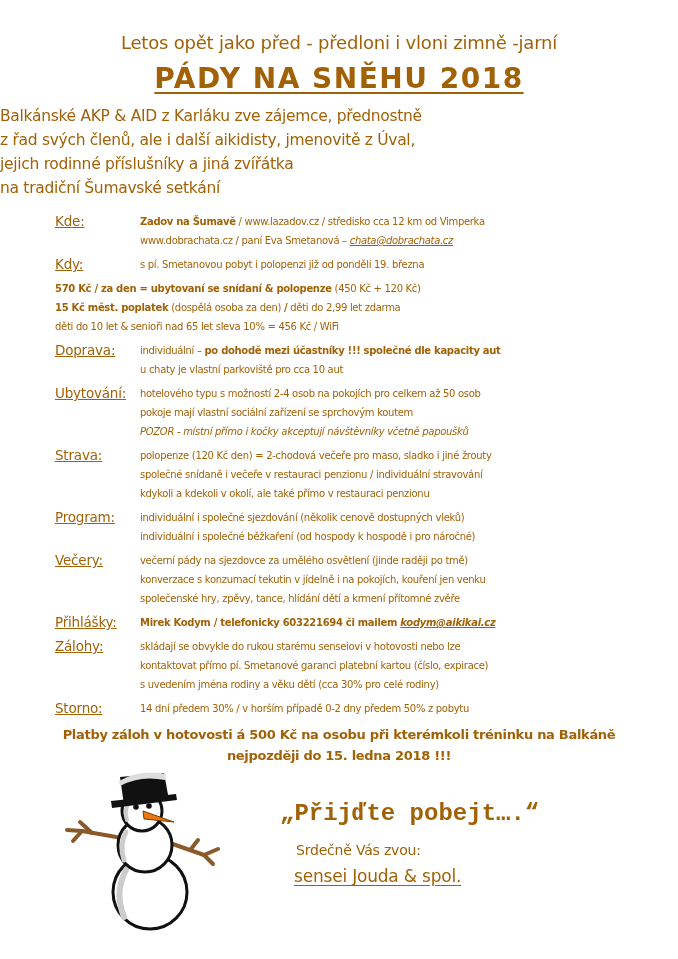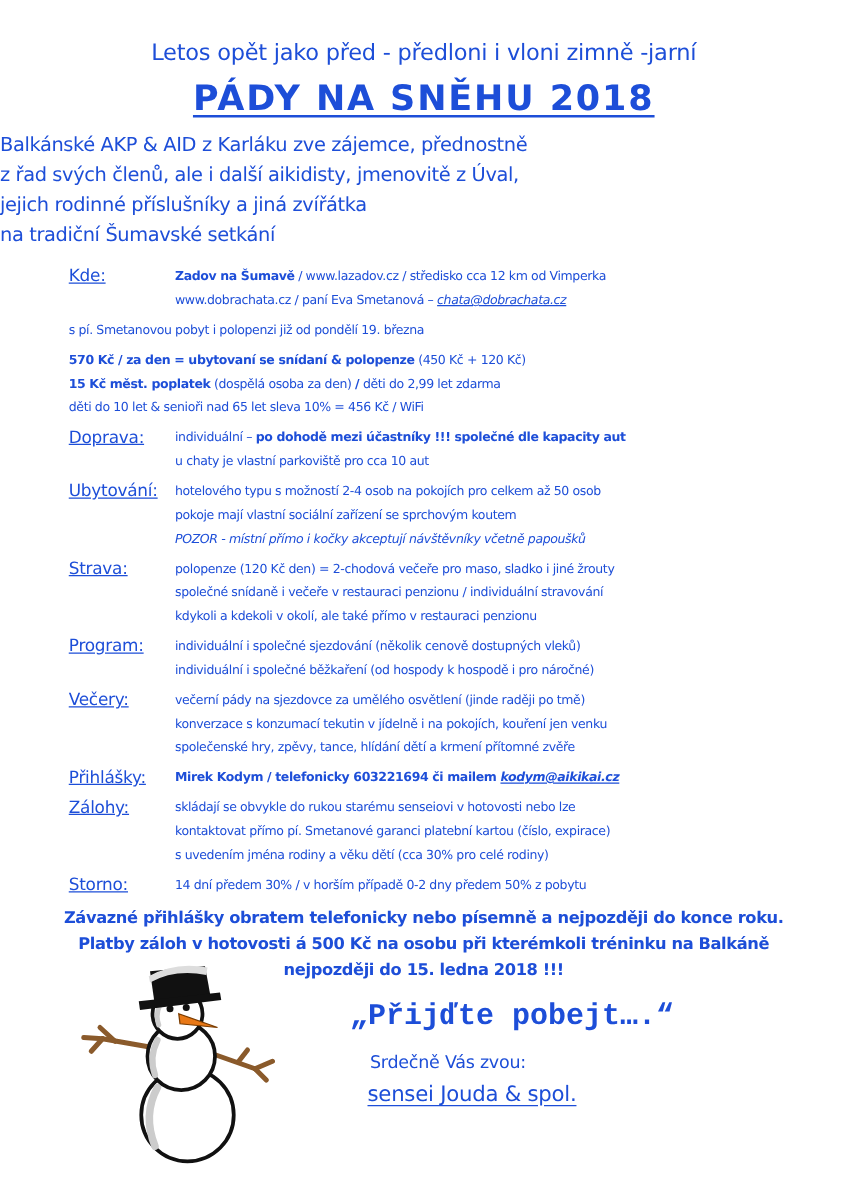--- a/index.html
+++ b/index.html
@@ -1,19 +1,19 @@
 <!DOCTYPE html>
 <html><head>
 <meta charset="utf-8">
 <style>
   html,body{margin:0;padding:0;background:#fff;}
   .page{
     position:relative;
     width:678px;height:959px;
-    background:#ffffff;color:#1d4ed8;
+    background:#ffffff;color:#a16207;
     font-family:"DejaVu Sans",sans-serif;
     overflow:hidden;
   }
   .b{font-weight:bold}
   .i{font-style:italic}
   .u{text-decoration:underline}
 
   .header-subtitle{
     padding-top:30px;text-align:center;
     font-size:18px;line-height:26px;letter-spacing:-0.2px;white-space:nowrap;
@@ -63,20 +63,21 @@
 
   <div class="sections" id="sections">
       <div class="info-row">
         <div class="sec-label">Kde:</div>
         <div class="sec-lines">
           <div class="sec-line"><span class="b">Zadov na Šumavě</span><span> / www.lazadov.cz / středisko cca 12 km od Vimperka</span></div>
           <div class="sec-line"><span>www.dobrachata.cz / paní Eva Smetanová – </span><span class="i u">chata@dobrachata.cz</span></div>
         </div>
       </div>
       <div class="info-row">
+        <div class="sec-label">Kdy:</div>
         <div class="sec-lines">
           <div class="sec-line"><span>s pí. Smetanovou pobyt i polopenzi již od pondělí 19. března</span></div>
         </div>
       </div>
       <div class="info-row">
         <div class="sec-lines">
           <div class="sec-line"><span class="b">570 Kč / za den = ubytovaní se snídaní &amp; polopenze</span><span> (450 Kč + 120 Kč)</span></div>
           <div class="sec-line"><span class="b">15 Kč měst. poplatek</span><span> (dospělá osoba za den) </span><span class="b">/</span><span> děti do 2,99 let zdarma</span></div>
           <div class="sec-line"><span>děti do 10 let &amp; senioři nad 65 let sleva 10% = 456 Kč / WiFi</span></div>
         </div>
@@ -135,21 +136,20 @@
       </div>
       <div class="info-row">
         <div class="sec-label">Storno:</div>
         <div class="sec-lines">
           <div class="sec-line"><span>14 dní předem 30% / v horším případě 0-2 dny předem 50% z pobytu</span></div>
         </div>
       </div>
     </div>
 
   <div class="deadline" id="deadline">
-      <div>Závazné přihlášky obratem telefonicky nebo písemně a nejpozději do konce roku.</div>
       <div>Platby záloh v hotovosti á 500 Kč na osobu při kterémkoli tréninku na Balkáně</div>
       <div>nejpozději do 15. ledna 2018 !!!</div>
     </div>
 
   <svg class="snowman" width="180" height="185" viewBox="0 0 180 185" xmlns="http://www.w3.org/2000/svg">
 
     <circle cx="98" cy="120" r="37" fill="#ffffff" stroke="#111" stroke-width="3"></circle>
     <path d="M 74,98 Q 62,120 72,145" fill="none" stroke="#cccccc" stroke-width="6" stroke-linecap="round"></path>
 
     <g fill="none" stroke="#8a5a2b" stroke-width="4" stroke-linecap="round">

